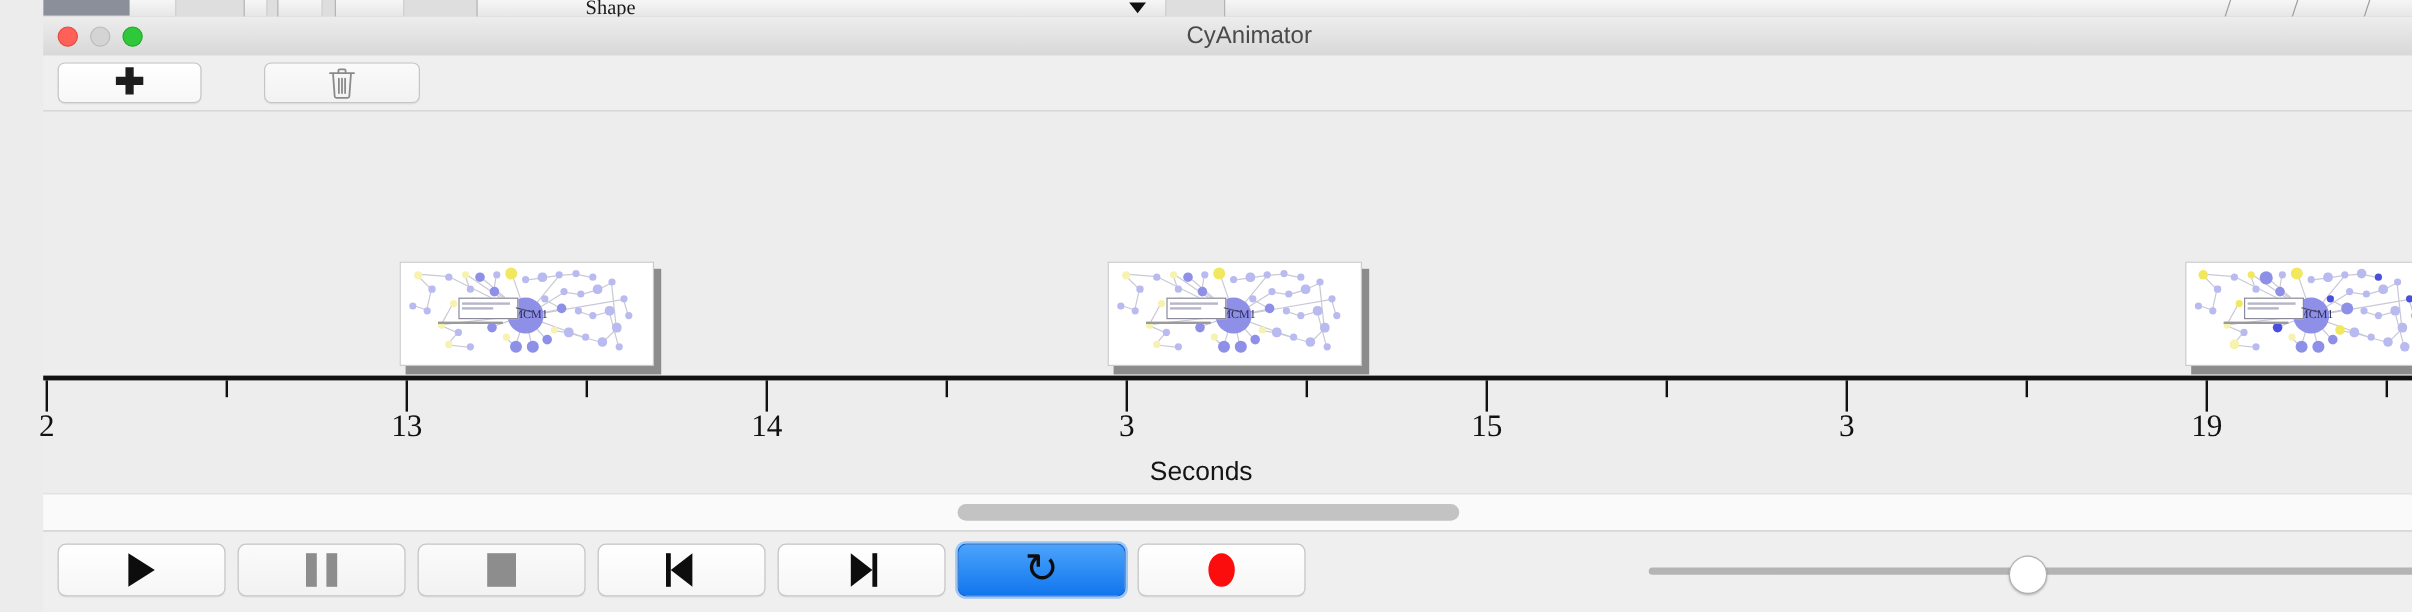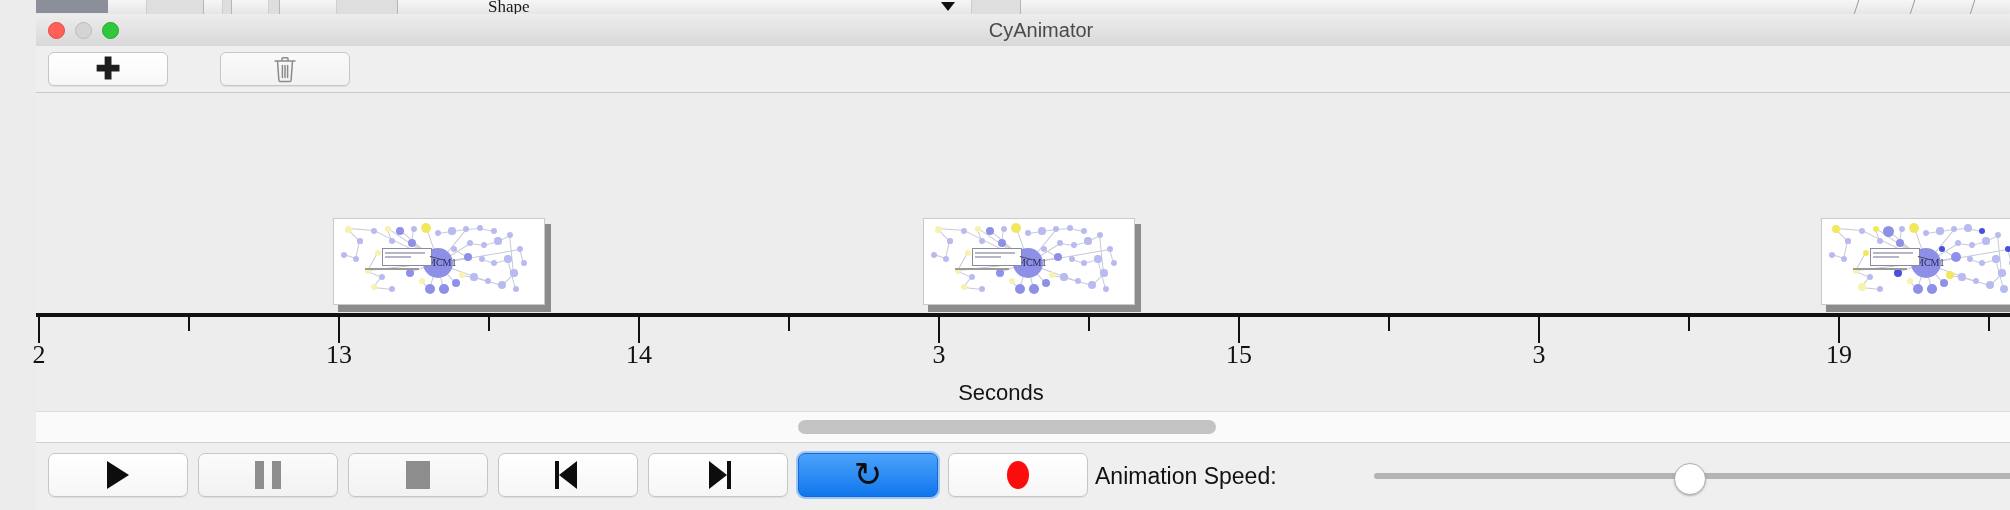--- a/index.html
+++ b/index.html
@@ -570,17 +570,16 @@
           <b></b>
         </span>
     </div>
     <div class="cbtn active" id="c-loop">
       <span class="ico-loop">↻</span>
     </div>
     <div class="cbtn" id="c-rec">
       <span class="ico-rec"></span>
     </div>
   </div>
-  <div class="speed-label">Animation Speed:</div>
   <div class="slider-track"></div>
   <div class="slider-thumb"></div>
 
 </div>
 
 </body></html>

